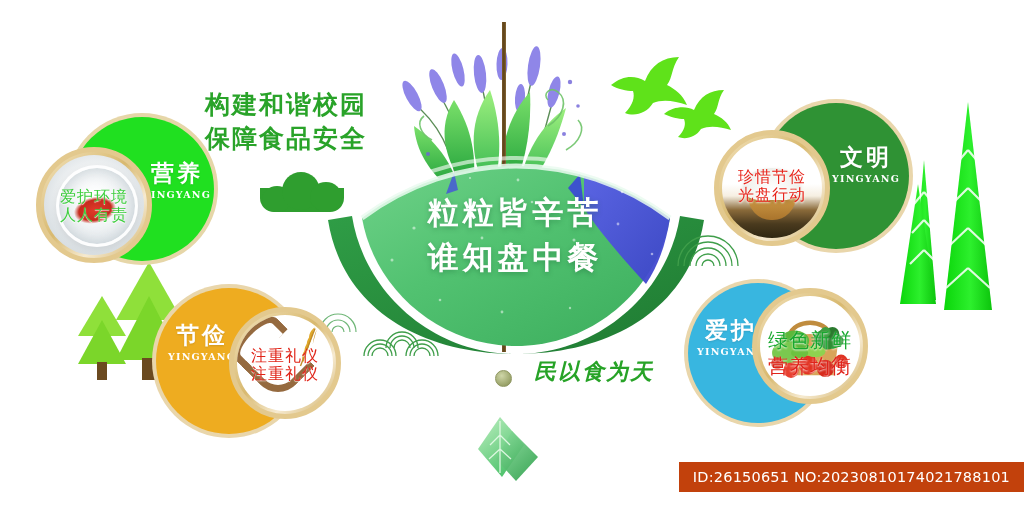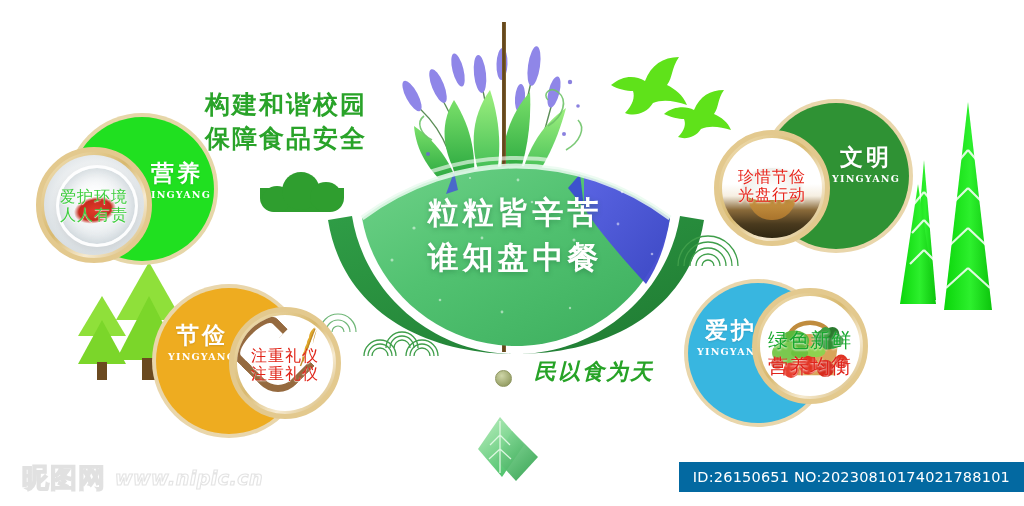--- a/index.html
+++ b/index.html
@@ -109,21 +109,21 @@
   .wm { position:absolute; left:22px; top:460px; display:flex; align-items:center; gap:9px; opacity:.55; }
   .wm .cnmark {
     font-size:27px; font-weight:bold; letter-spacing:1px; color:transparent;
     -webkit-text-stroke:1.4px #c9c9c9;
   }
   .wm .url { font-size:19px; font-style:italic; font-weight:bold; color:transparent;
              -webkit-text-stroke:1.2px #cfcfcf; letter-spacing:.5px; }
 
   .idbar {
     position:absolute; right:0; top:462px; height:30px; padding:4px 14px;
-    background:#0369a1; color:#ffffff; font-size:14.5px; letter-spacing:.2px;
+    background:#c2410c; color:#ffffff; font-size:14.5px; letter-spacing:.2px;
     display:flex; align-items:center;
   }
 
   
   .pole { position:absolute; background:linear-gradient(90deg,#7a5a2a,#5b4019,#8a6a36); }
   .bead { position:absolute; border-radius:50%;
           background:radial-gradient(circle at 38% 32%,#cfd6a8,#9aa36a 70%,#7d8652);
           border:1.5px solid #8e9660; }
 </style>
 </head>
@@ -455,22 +455,18 @@
           <ellipse cx="46" cy="66" rx="10" ry="6" fill="#6cc23f"></ellipse>
         </svg>
       </div>
       <div class="photo-cap" style="top:33px; font-size:20px;">
         <span class="l1" style="color:#17a82e; text-shadow:0 1px 2px rgba(255,255,255,.95);">绿色新鲜</span>
         <span class="l2" style="color:#e0231a; text-shadow:0 1px 2px rgba(255,255,255,.95); margin-top:4px;">营养均衡</span>
       </div>
     </div>
   </div>
 
-  <div class="wm">
-    <span class="cnmark">昵图网</span>
-    <span class="url">www.nipic.cn</span>
-  </div>
 
   <div class="idbar">
     <span>ID:26150651 NO:20230810174021788101</span>
   </div>
 
 </div>
 
 </body></html>

